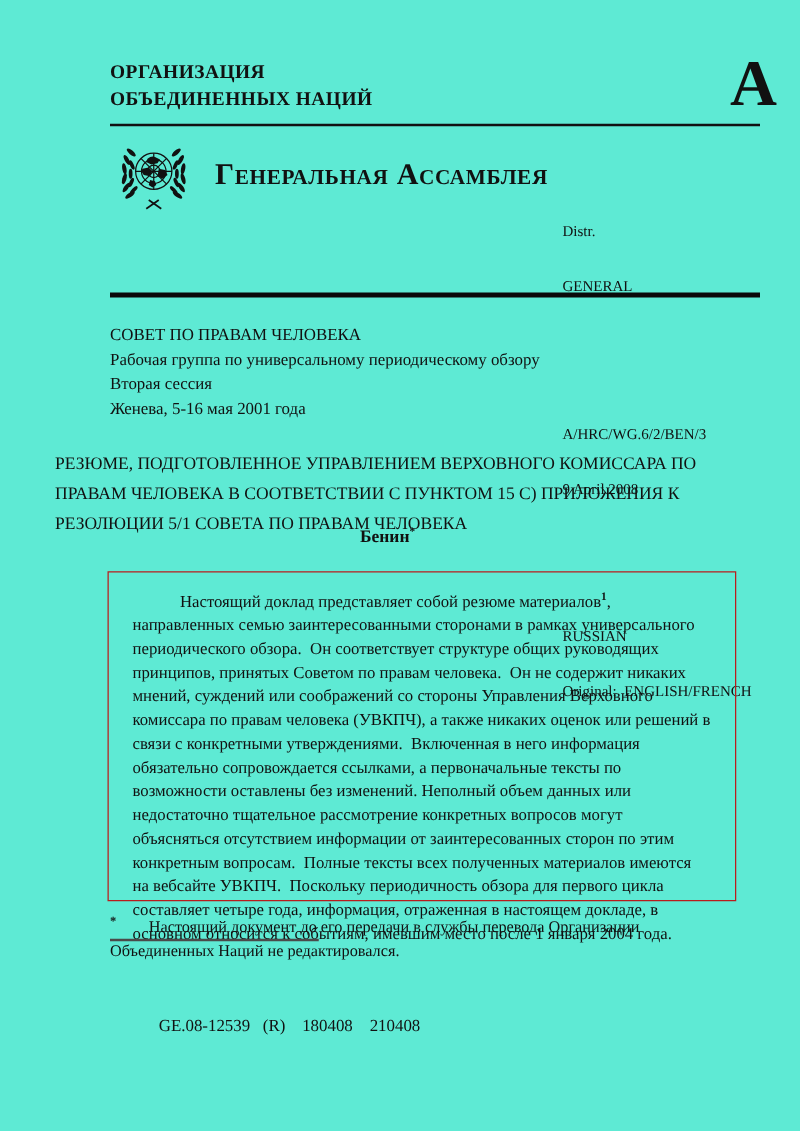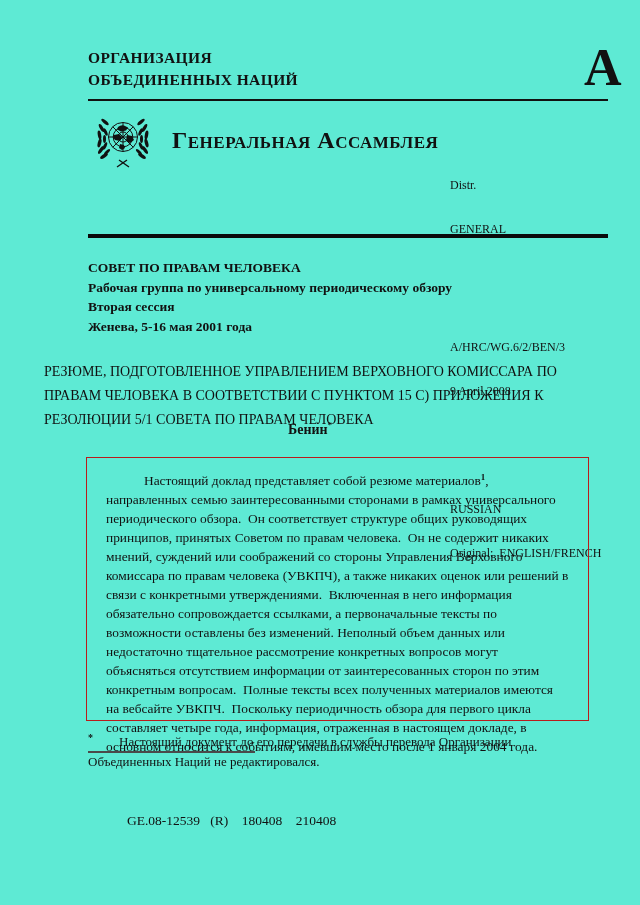--- a/index.html
+++ b/index.html
@@ -40,21 +40,21 @@
     font-size: 12px; line-height: 14.5px;
     white-space: pre;
   }
   .distr .grp { margin-bottom: 17px; }
   .rule-thick {
     position: absolute; left: 88px; top: 234px;
     width: 520px; height: 4px; background: #0a0a0a;
   }
   .session {
     position: absolute; left: 88px; top: 258px;
-    font-size: 13.5px; line-height: 19.5px; font-weight: bold;
+    font-size: 13.5px; line-height: 19.5px;
   }
   .title {
     position: absolute; left: 44px; top: 360px; width: 532px;
     font-size: 14px; line-height: 24px;
   }
   .country {
     position: absolute; left: 44px; top: 420px; width: 532px;
     font-size: 14px; font-weight: bold; text-align: center;
   }
   .country sup { font-size: 9px; }

